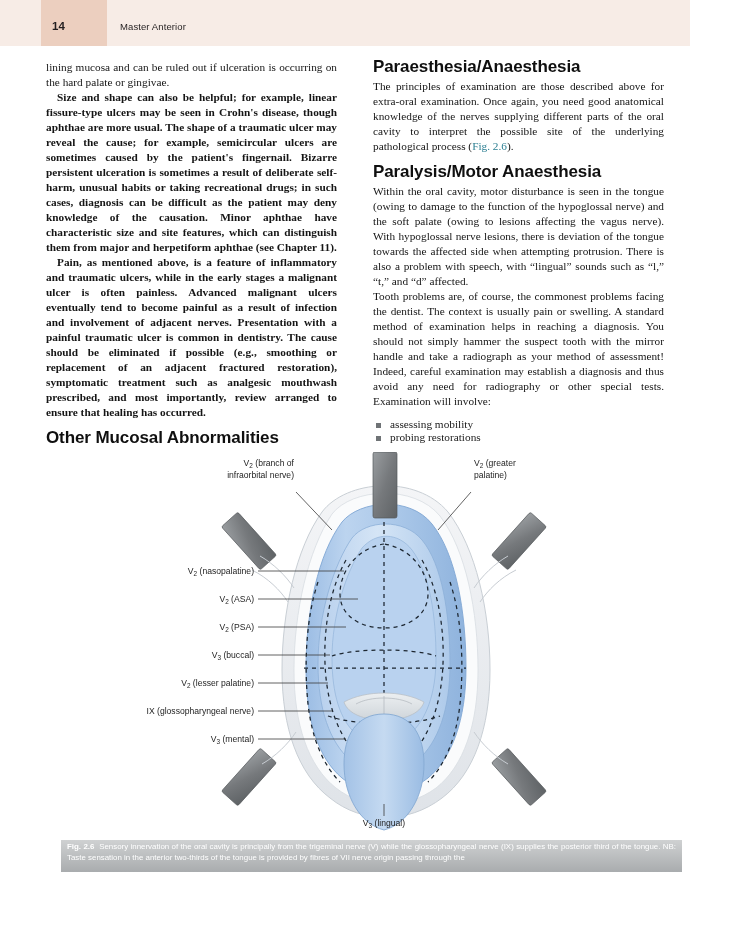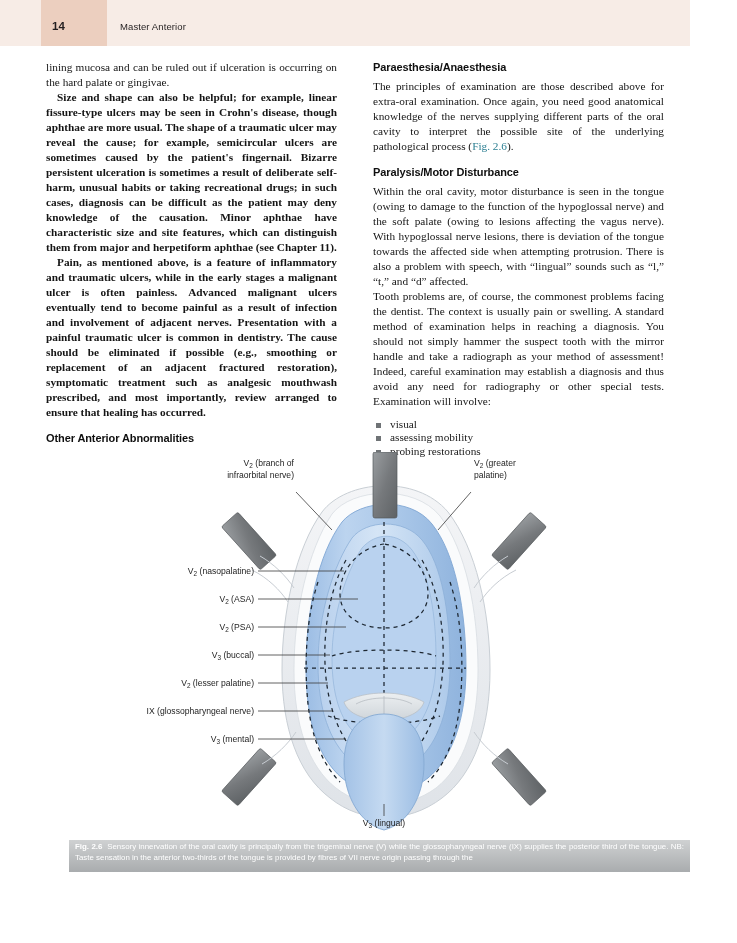--- a/index.html
+++ b/index.html
@@ -46,21 +46,21 @@
     text-align:justify;
     text-justify:inter-word;
     hyphens:none;
     color:#151515;
   }
   .col p.indent { text-indent:11px;font-weight:bold; }
 
   h2.sub {
     font-family:"Liberation Sans", sans-serif;
     font-weight:bold;
-    font-size:11px;
+    font-size:17px;
     line-height:14px;
     margin:11px 0 5px 0;
     color:#0f0f0f;
     letter-spacing:-.1px;
   }
   .figref { color:#2c7f92; }
 
   ul.bullets {
     margin:9px 0 0 0; padding:0; list-style:none;
   }
@@ -83,21 +83,21 @@
   .fig-svg { position:absolute; left:0; top:0; }
 
   .fig-key {
     position:absolute; left:175px; top:388px;
     font-family:"Liberation Sans", sans-serif;
     font-size:8.6px; line-height:14.5px; color:#1d1d1d;
   }
 
   
   .caption-bar {
-    position:absolute; left:69px; top:840px; width:621px; height:32px;
+    position:absolute; left:61px; top:840px; width:621px; height:32px;
     background:linear-gradient(#cfd1d2,#a9acae);
     overflow:hidden;
   }
   .caption-bar p {
     margin:0; padding:2px 6px 0 6px;
     font-family:"Liberation Sans", sans-serif;
     font-size:7.9px; line-height:10.5px;
     color:#ffffff;
     text-align:justify;
   }
@@ -122,34 +122,33 @@
 <div class="header-band">
   <div class="header-tab"></div>
   <div class="folio">14</div>
   <div class="book-title">Master Anterior</div>
 </div>
 
 <div class="col col-left">
   <p>lining mucosa and can be ruled out if ulceration is occurring on the hard palate or gingivae.</p>
   <p class="indent">Size and shape can also be helpful; for example, linear fissure-type ulcers may be seen in Crohn's disease, though aphthae are more usual. The shape of a traumatic ulcer may reveal the cause; for example, semicircular ulcers are sometimes caused by the patient's fingernail. Bizarre persistent ulceration is sometimes a result of deliberate self-harm, unusual habits or taking recreational drugs; in such cases, diagnosis can be difficult as the patient may deny knowledge of the causation. Minor aphthae have characteristic size and site features, which can distinguish them from major and herpetiform aphthae (see Chapter 11).</p>
   <p class="indent">Pain, as mentioned above, is a feature of inflammatory and traumatic ulcers, while in the early stages a malignant ulcer is often painless. Advanced malignant ulcers eventually tend to become painful as a result of infection and involvement of adjacent nerves. Presentation with a painful traumatic ulcer is common in dentistry. The cause should be eliminated if possible (e.g., smoothing or replacement of an adjacent fractured restoration), symptomatic treatment such as analgesic mouthwash prescribed, and most importantly, review arranged to ensure that healing has occurred.</p>
-  <h2 class="sub">Other Anterior Abnormalities</h2>
+  <h2 class="sub">Other Mucosal Abnormalities</h2>
 </div>
 
 <div class="col col-right">
   <h2 class="sub" style="margin-top:0">Paraesthesia/Anaesthesia</h2>
   <p><span>The principles of examination are those described above for extra-oral examination. Once again, you need good anatomical knowledge of the nerves supplying different parts of the oral cavity to interpret the possible site of the underlying pathological process (</span><span class="figref">Fig. 2.6</span><span>).</span></p>
 
-  <h2 class="sub">Paralysis/Motor Disturbance</h2>
+  <h2 class="sub">Paralysis/Motor Anaesthesia</h2>
   <p>Within the oral cavity, motor disturbance is seen in the tongue (owing to damage to the function of the hypoglossal nerve) and the soft palate (owing to lesions affecting the vagus nerve). With hypoglossal nerve lesions, there is deviation of the tongue towards the affected side when attempting protrusion. There is also a problem with speech, with “lingual” sounds such as “l,” “t,” and “d” affected.</p>
 
   <p>Tooth problems are, of course, the commonest problems facing the dentist. The context is usually pain or swelling. A standard method of examination helps in reaching a diagnosis. You should not simply hammer the suspect tooth with the mirror handle and take a radiograph as your method of assessment! Indeed, careful examination may establish a diagnosis and thus avoid any need for radiography or other special tests. Examination will involve:</p>
 
   <ul class="bullets">
-    <li>visual</li>
     <li>assessing mobility</li>
     <li>probing restorations</li>
   </ul>
 </div>
 
 <div class="figure-wrap">
   <svg class="fig-svg" width="645" height="390" viewBox="0 0 645 390">
     <defs>
       <linearGradient id="mucGrad" x1="0" y1="0" x2="1" y2="0">
         <stop offset="0%" stop-color="#9cbde4"></stop>

